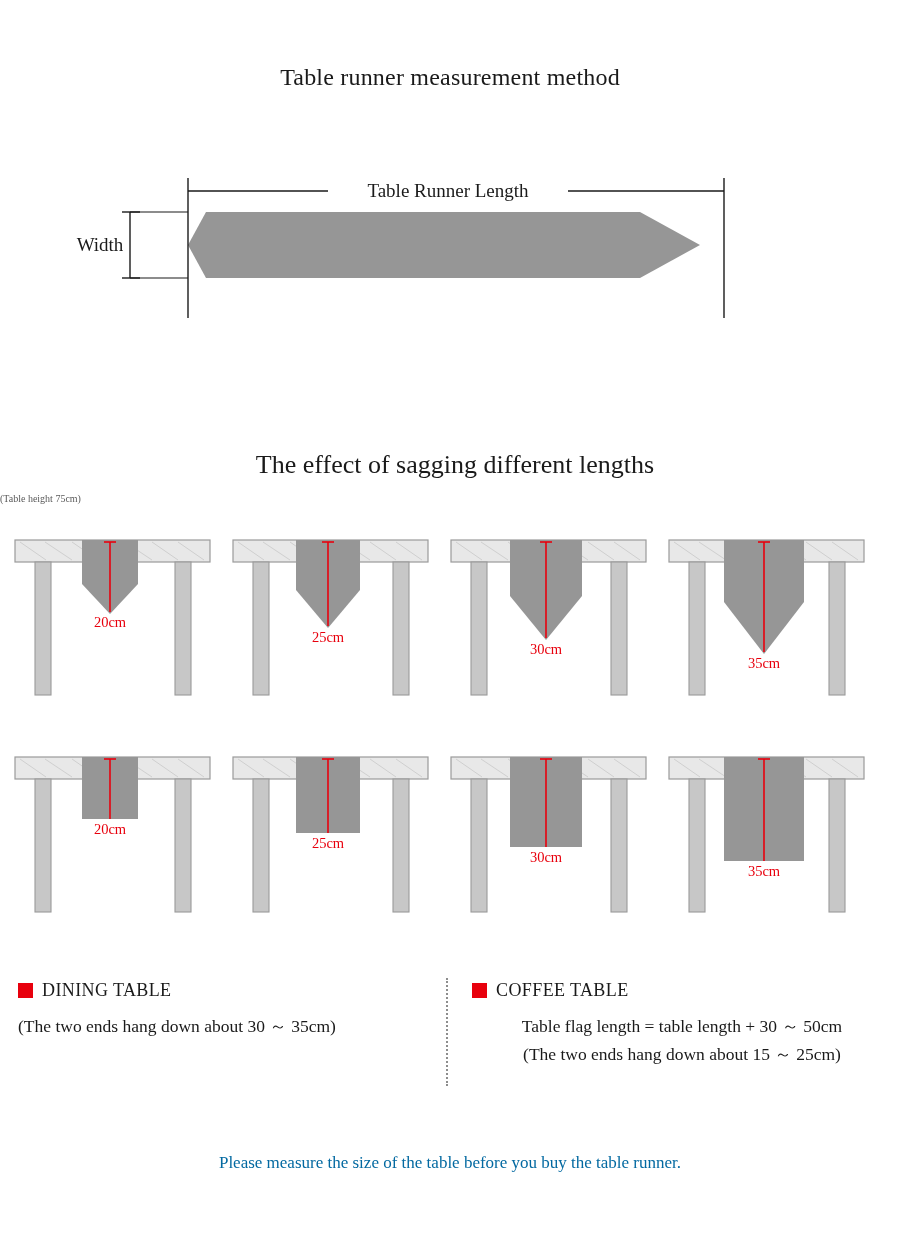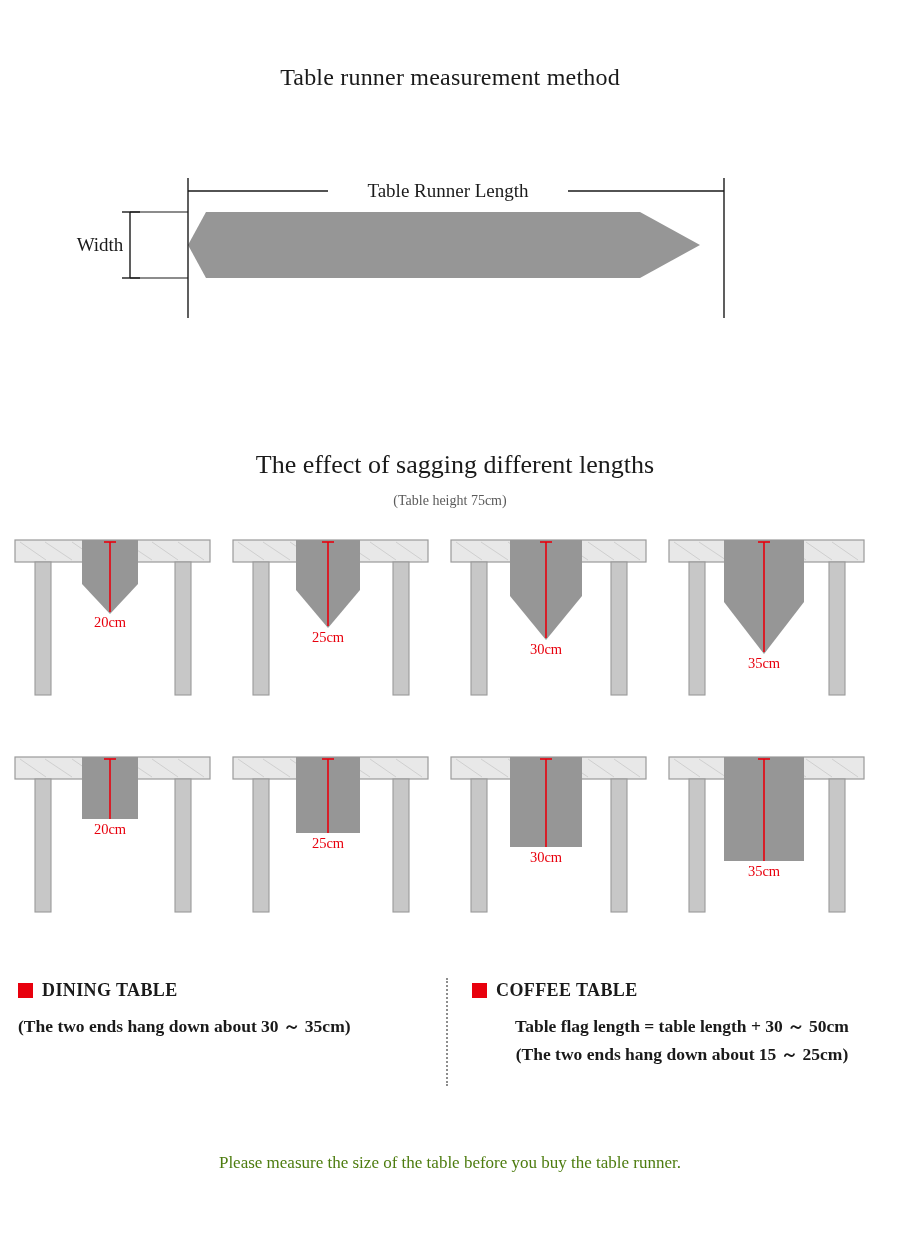--- a/index.html
+++ b/index.html
@@ -32,22 +32,22 @@
     left: 5px;
     width: 900px;
     text-align: center;
     font-size: 26px;
   }
   .section-sub {
     position: absolute;
     top: 493px;
     left: 0;
     width: 900px;
-    text-align: center;
-    font-size: 14px;
+    text-align: left;
+    font-size: 10px;
     color: #5a5a5a;
   }
 
   
   #runner-diagram {
     position: absolute;
     top: 160px;
     left: 60px;
   }
   .runner-label {
@@ -79,21 +79,20 @@
     fill: #e8000d;
   }
 
   
   #legend {
     position: absolute;
     top: 980px;
     left: 0;
     width: 724px;
     height: 110px;
-    font-weight: bold;
   }
   .legend-col {
     position: absolute;
     top: 0;
   }
   #legend-dining { left: 18px; width: 420px; }
   #legend-coffee { left: 472px; width: 420px; text-align: center;}
   .legend-head {
     display: flex;
     align-items: center;
@@ -125,21 +124,21 @@
   }
 
   
   .footer-note {
     position: absolute;
     top: 1153px;
     left: 0;
     width: 900px;
     text-align: center;
     font-size: 17px;
-    color: #4d7c0f;
+    color: #0369a1;
   }
 </style>
 </head>
 <body>
 
 <div class="main-title">Table runner measurement method</div>
 
 <svg id="runner-diagram" width="720" height="190" viewBox="0 0 720 190">
 
   <polygon points="146,52 580,52 640,85 580,118 146,118 128,85" fill="#969696"></polygon>

